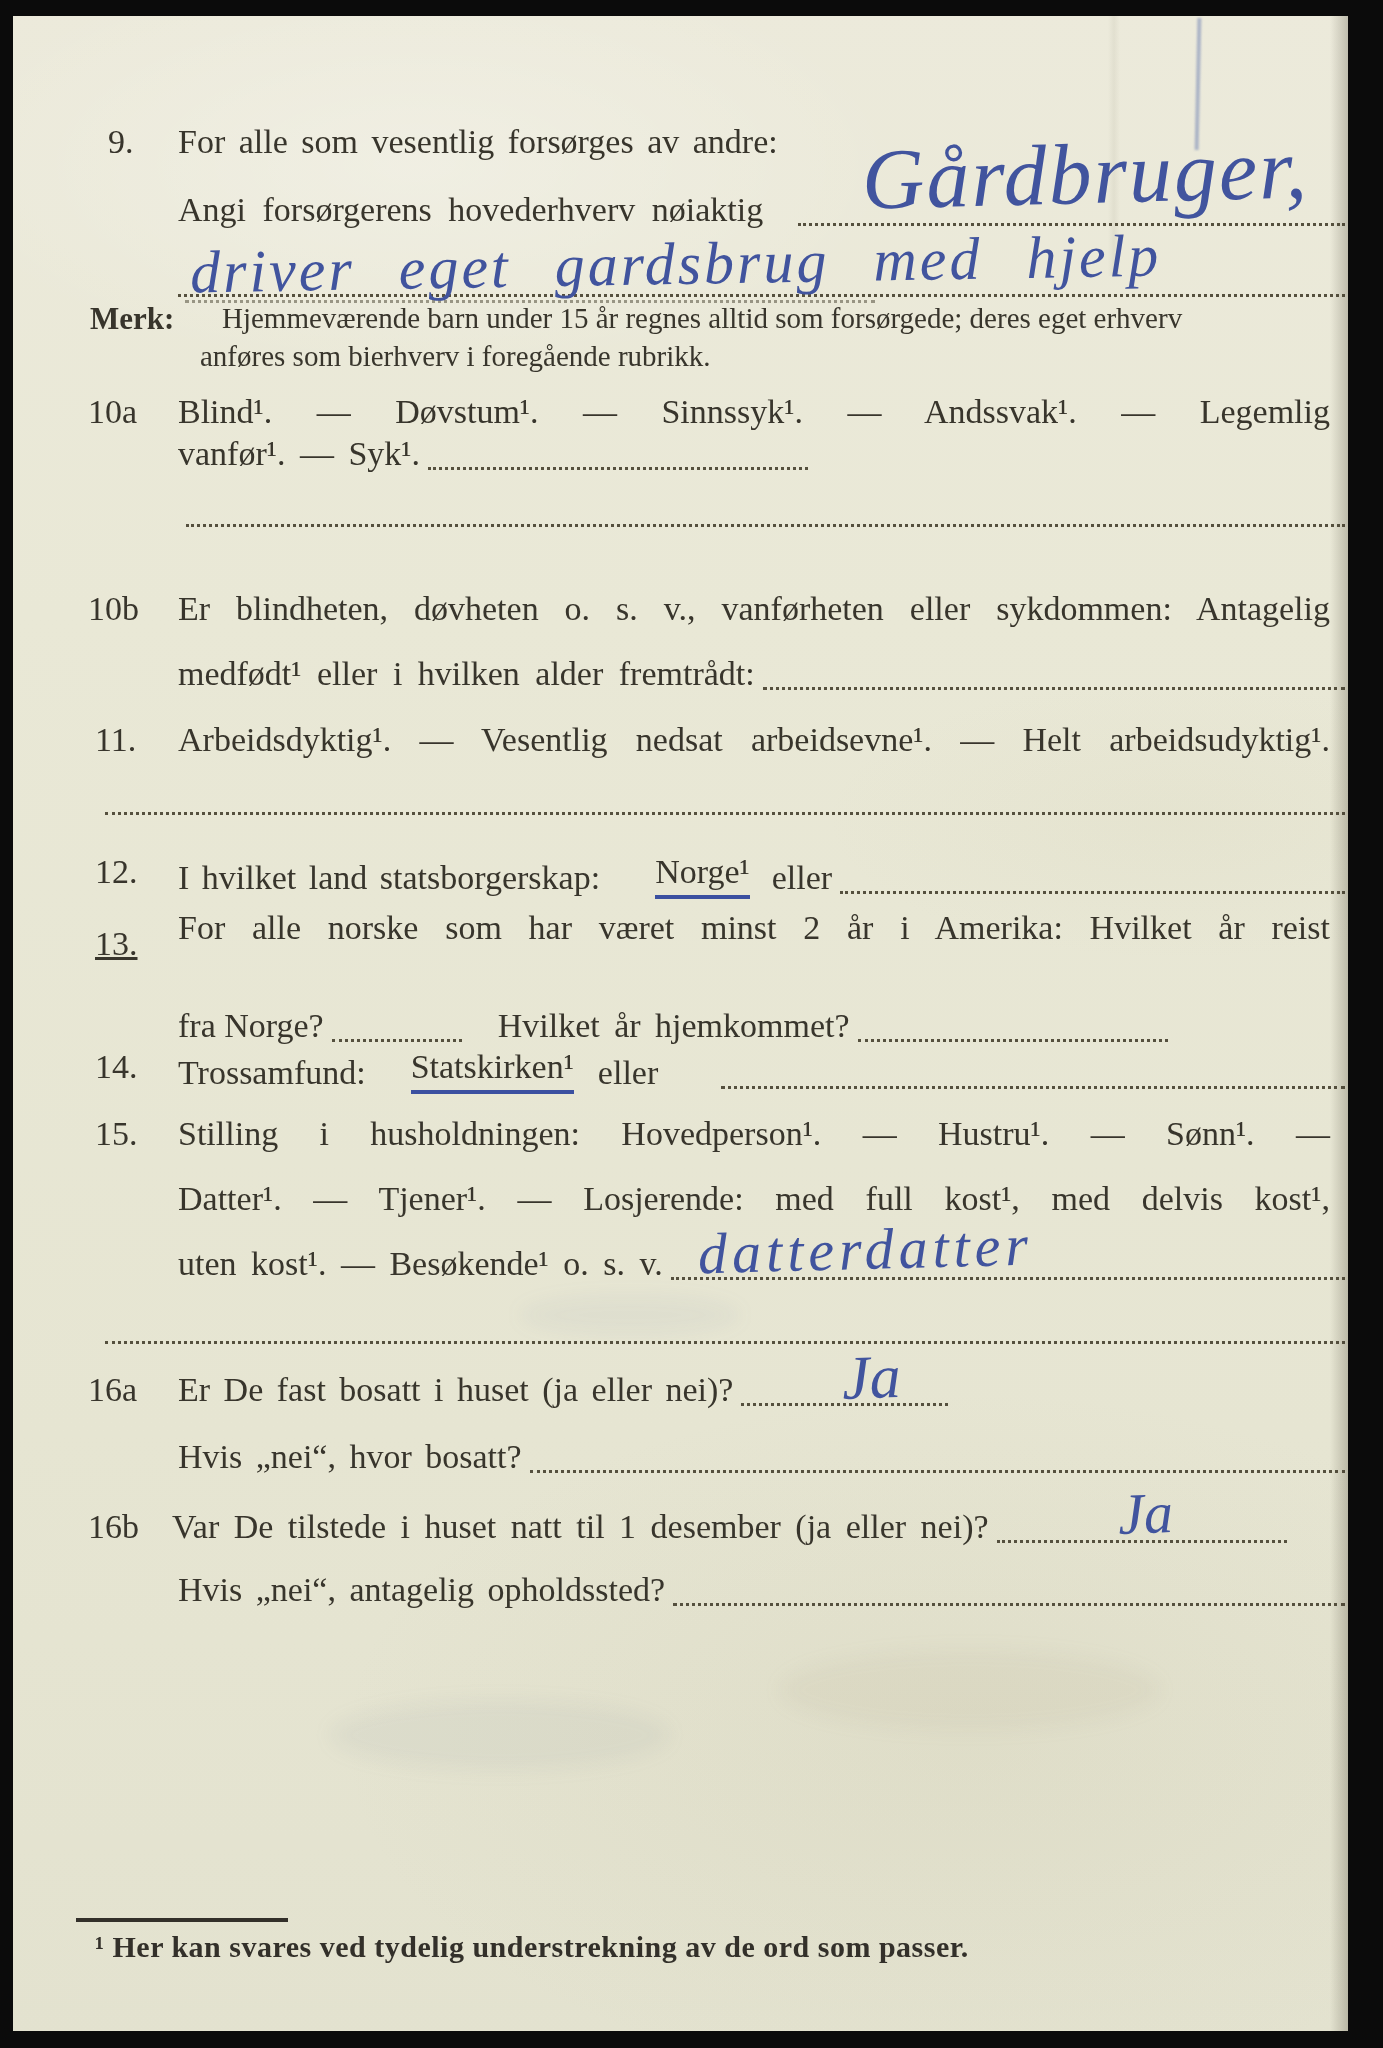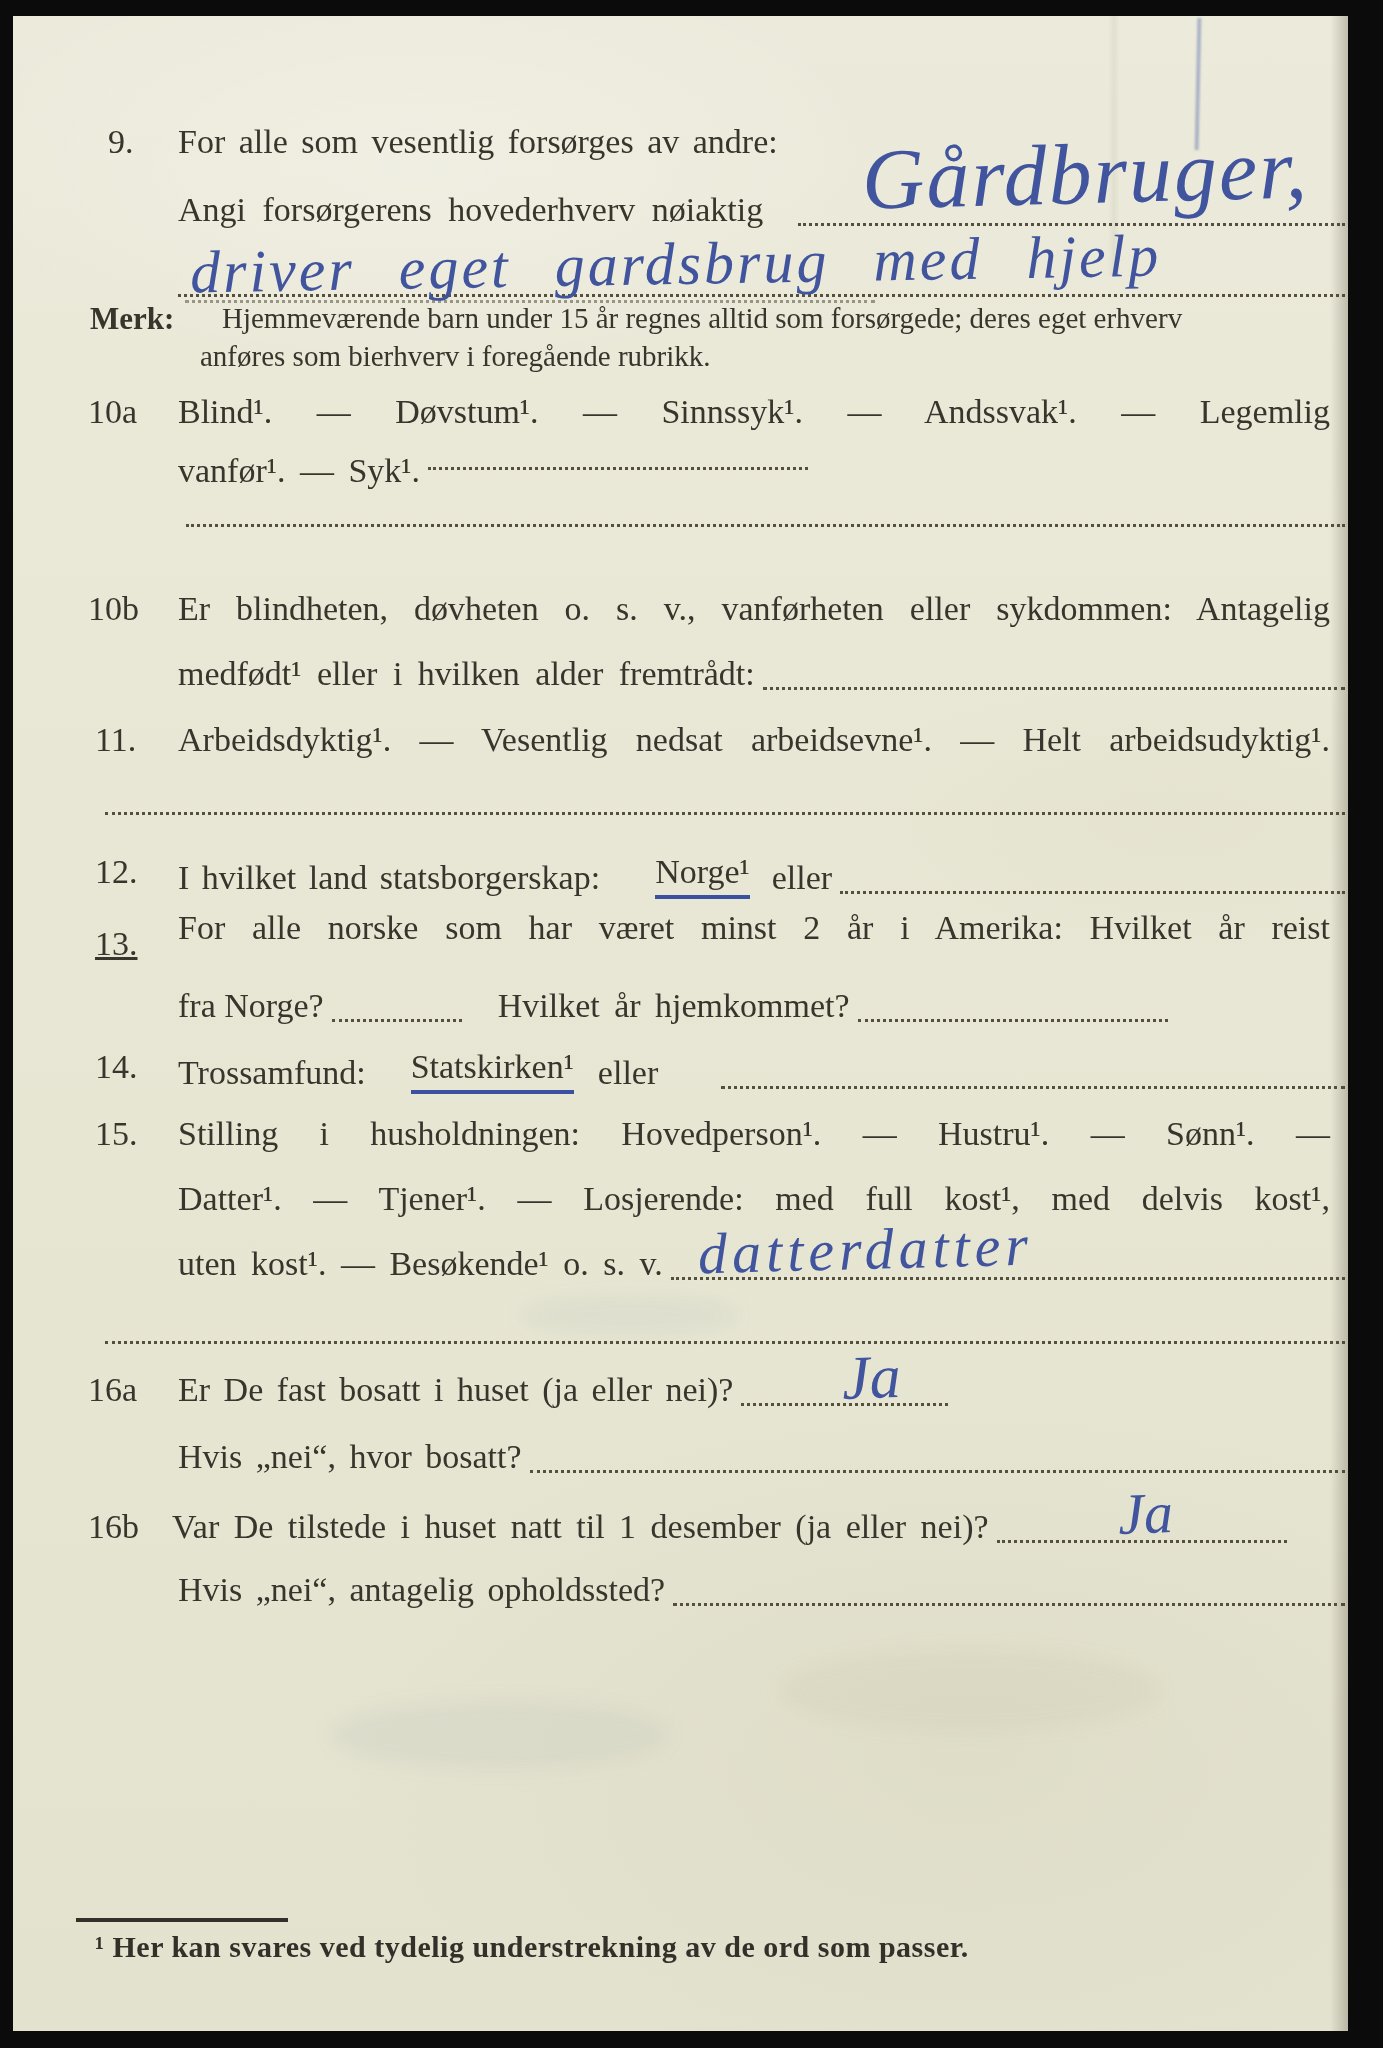--- a/index.html
+++ b/index.html
@@ -83,21 +83,21 @@
 <div class="hand a2">driver eget gardsbrug med hjelp</div>
 <div class="dotline" style="left:178px;top:294px;width:1167px;"></div>
 <div class="dotline faint" style="left:185px;top:300px;width:690px;"></div>
 
 <div class="merk-label" style="left:90px;top:300px;">Merk:</div>
 <div class="merk-text" style="left:222px;top:301px;">Hjemmeværende barn under 15 år regnes alltid som forsørgede; deres eget erhverv</div>
 <div class="merk-text" style="left:200px;top:339px;">anføres som bierhverv i foregående rubrikk.</div>
 
 <div class="num" style="left:88px;top:392px;">10a</div>
 <div class="jline" style="left:178px;top:392px;width:1152px;">Blind¹. — Døvstum¹. — Sinnssyk¹. — Andssvak¹. — Legemlig</div>
-<div class="fline" style="left:178px;top:451px;width:630px;align-items:center;">
+<div class="fline" style="left:178px;top:434px;width:630px;">
   <span style="word-spacing:6px;">vanfør¹. — Syk¹.</span>
   <span class="lead fill"></span>
 </div>
 <div class="fline" style="left:178px;top:524px;width:1167px;">
   <span class="lead fill"></span>
 </div>
 
 <div class="num" style="left:88px;top:589px;">10b</div>
 <div class="jline" style="left:178px;top:589px;width:1152px;">Er blindheten, døvheten o. s. v., vanførheten eller sykdommen: Antagelig</div>
 <div class="fline" style="left:178px;top:654px;width:1167px;">
@@ -118,21 +118,21 @@
   <span>eller</span>
   <span class="lead fill"></span>
 </div>
 
 <div class="num" style="left:95px;top:924px;text-decoration:underline;">13.</div>
 <div class="jline" style="left:178px;top:908px;width:1152px;">For alle norske som har været minst 2 år i Amerika: Hvilket år reist</div>
 <div class="fline" style="left:178px;top:986px;width:990px;">
   <span>fra Norge?</span>
   <span class="lead" style="width:130px;"></span>
   <span class="gap" style="width:36px;"></span>
-  <span style="word-spacing:6px;">Hvilket år hjemkommet?</span>
+  <span style="word-spacing:6px;margin-top:20px;">Hvilket år hjemkommet?</span>
   <span class="lead fill"></span>
 </div>
 
 <div class="num" style="left:95px;top:1047px;">14.</div>
 <div class="fline" style="left:178px;top:1047px;width:1167px;">
   <span>Trossamfund:</span>
   <span class="gap" style="width:45px;"></span>
   <span class="choice-underlined">Statskirken¹</span>
   <span class="gap" style="width:24px;"></span>
   <span>eller</span>

